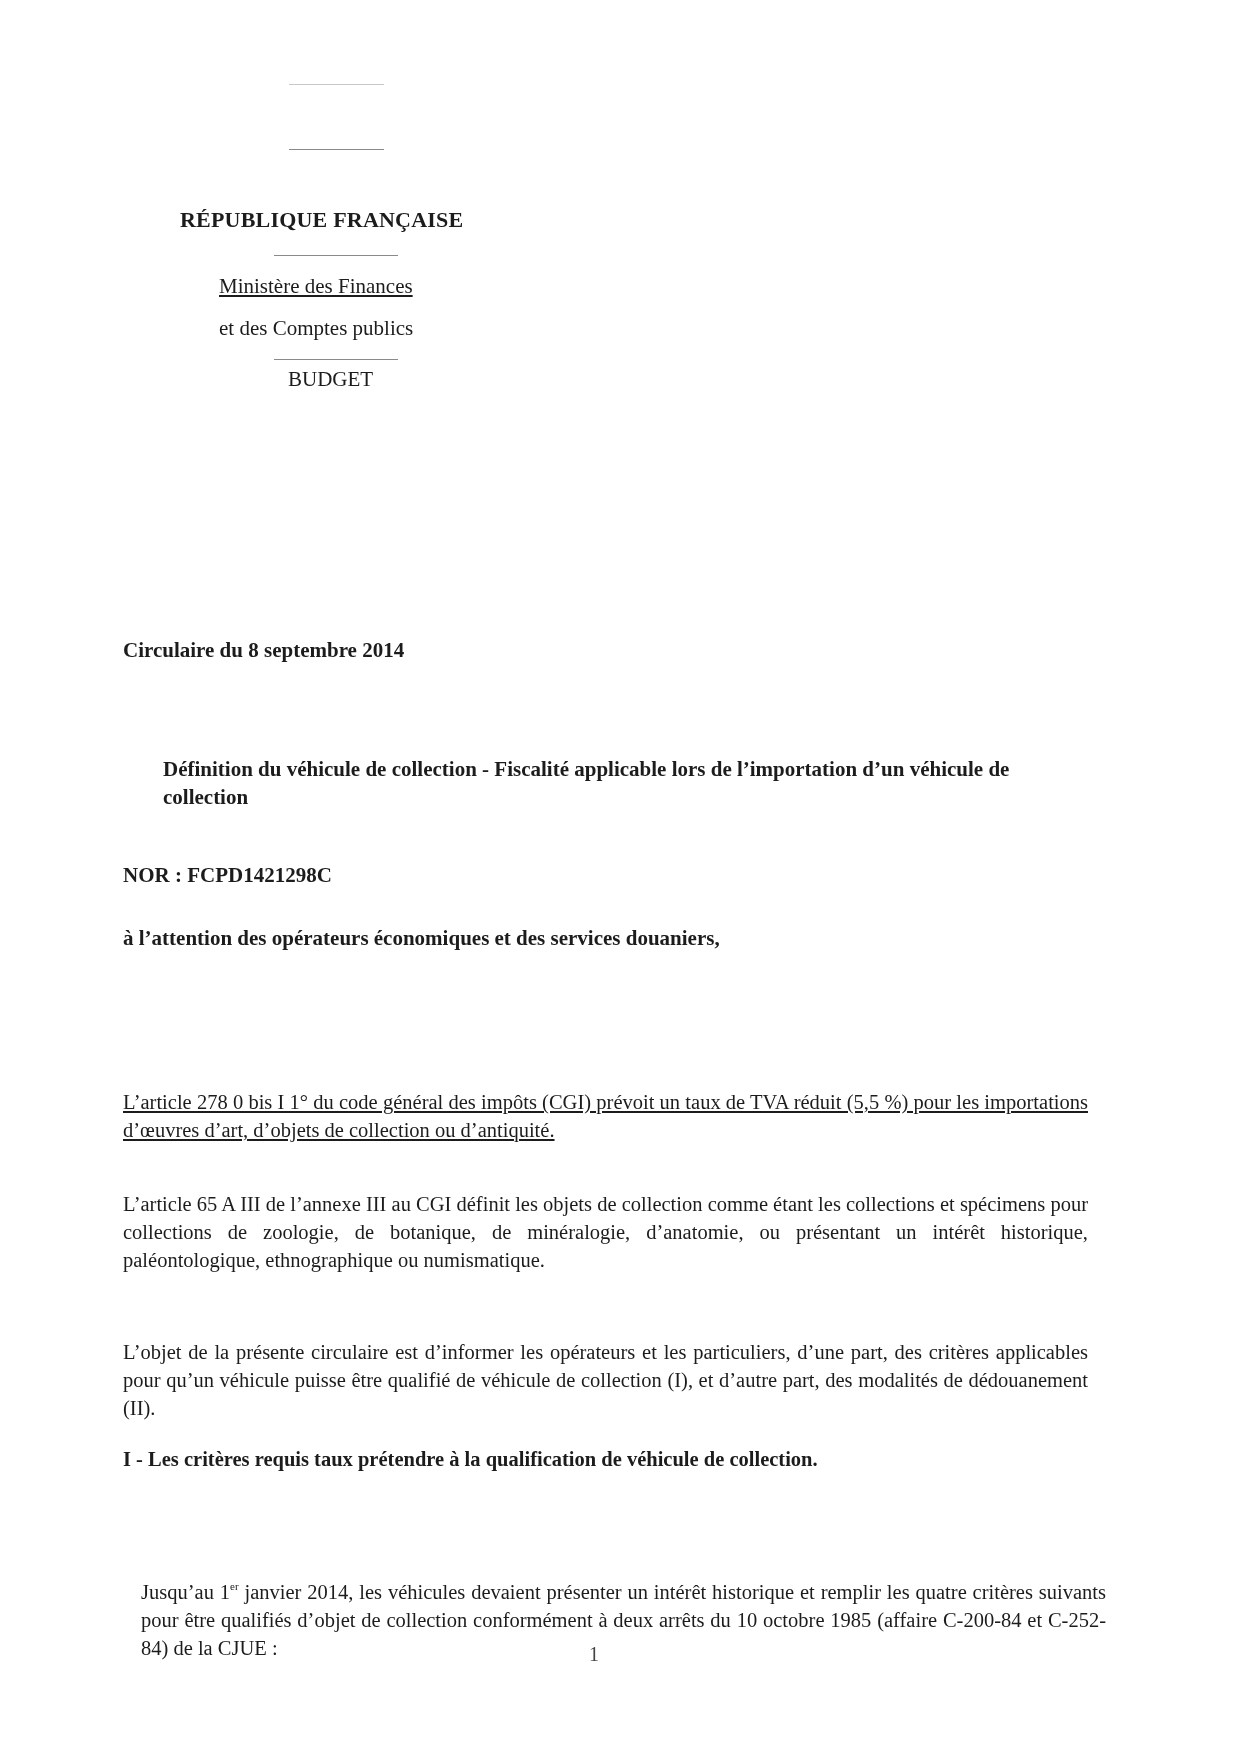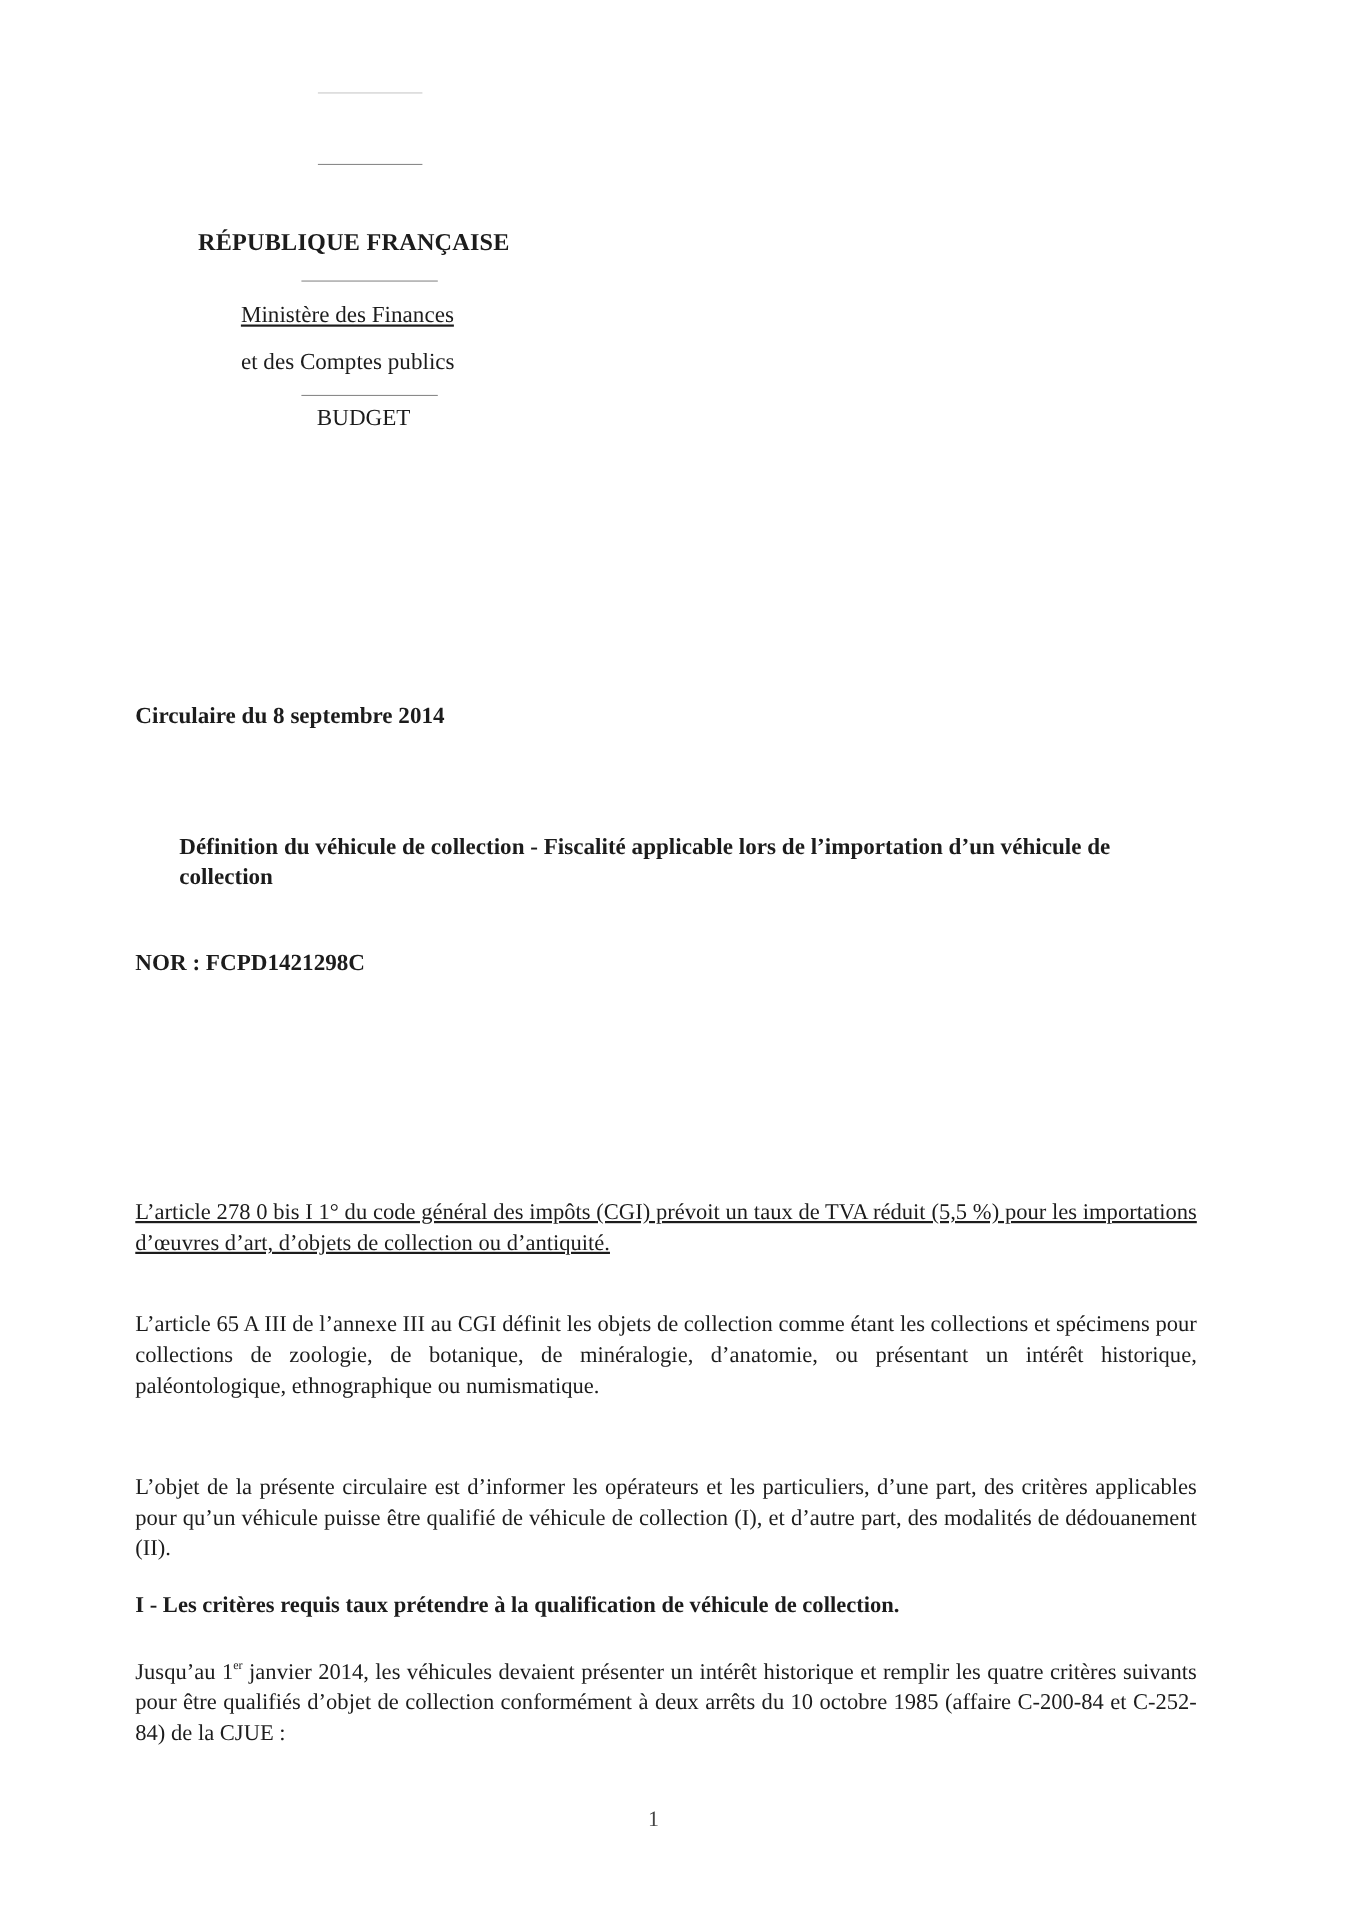--- a/index.html
+++ b/index.html
@@ -63,21 +63,21 @@
     .p2 { top: 1190px; }
     .p3 { top: 1338px; }
     .section-heading {
       position: absolute;
       left: 123px;
       top: 1448px;
       font-size: 20.5px;
       font-weight: bold;
       white-space: nowrap;
     }
-    .p4 { top: 1506px; }
+    .p4 { top: 1578px; margin-left: 18px; }
     sup.er { font-size: 11px; vertical-align: 9px; line-height: 0; }
 
     .page-number {
       left: 589px; top: 1643px;
       font-size: 20px; color: #444444;
     }
   </style>
 </head>
 <body>
 
@@ -88,20 +88,21 @@
 <div class="rule" style="left:274px; top:255px; width:124px;"></div>
 <div class="abs ministry-line ministry-1">Ministère des Finances</div>
 <div class="abs ministry-line ministry-2">et des Comptes publics</div>
 <div class="rule" style="left:274px; top:359px; width:124px;"></div>
 <div class="abs budget">BUDGET</div>
 
 <div class="center-block circ-date">Circulaire du  8 septembre 2014</div>
 <div class="center-block circ-title" style="padding: 0 40px; box-sizing: border-box;">Définition du véhicule de collection - Fiscalité applicable lors de l’importation d’un véhicule de collection</div>
 <div class="center-block circ-nor">NOR : FCPD1421298C</div>
 <div class="center-block circ-from">
+  <div>à l’attention des opérateurs économiques et des services douaniers,</div>
 </div>
 
 <div class="para p1">L’article 278 0 bis I 1° du code général des impôts (CGI) prévoit un taux de TVA réduit (5,5 %) pour les importations d’œuvres d’art, d’objets de collection ou d’antiquité.</div>
 <div class="para p2">L’article 65 A III de l’annexe III au CGI définit les objets de collection comme étant les collections et spécimens pour collections de zoologie, de botanique, de minéralogie, d’anatomie, ou présentant un intérêt historique, paléontologique, ethnographique ou numismatique.</div>
 <div class="para p3">L’objet de la présente circulaire est d’informer les opérateurs et les particuliers, d’une part, des critères applicables pour qu’un véhicule puisse être qualifié de véhicule de collection (I), et d’autre part, des modalités de dédouanement (II).</div>
 <div class="section-heading">I - Les critères requis taux prétendre à la qualification de véhicule de collection.</div>
 <div class="para p4"><span>Jusqu’au 1</span><sup class="er">er</sup><span> janvier 2014, les véhicules devaient présenter un intérêt historique et remplir les quatre critères suivants pour être qualifiés d’objet de collection conformément à deux arrêts du 10 octobre 1985 (affaire C-200-84 et C-252-84) de la CJUE :</span></div>
 
 <div class="abs page-number">1</div>
 

